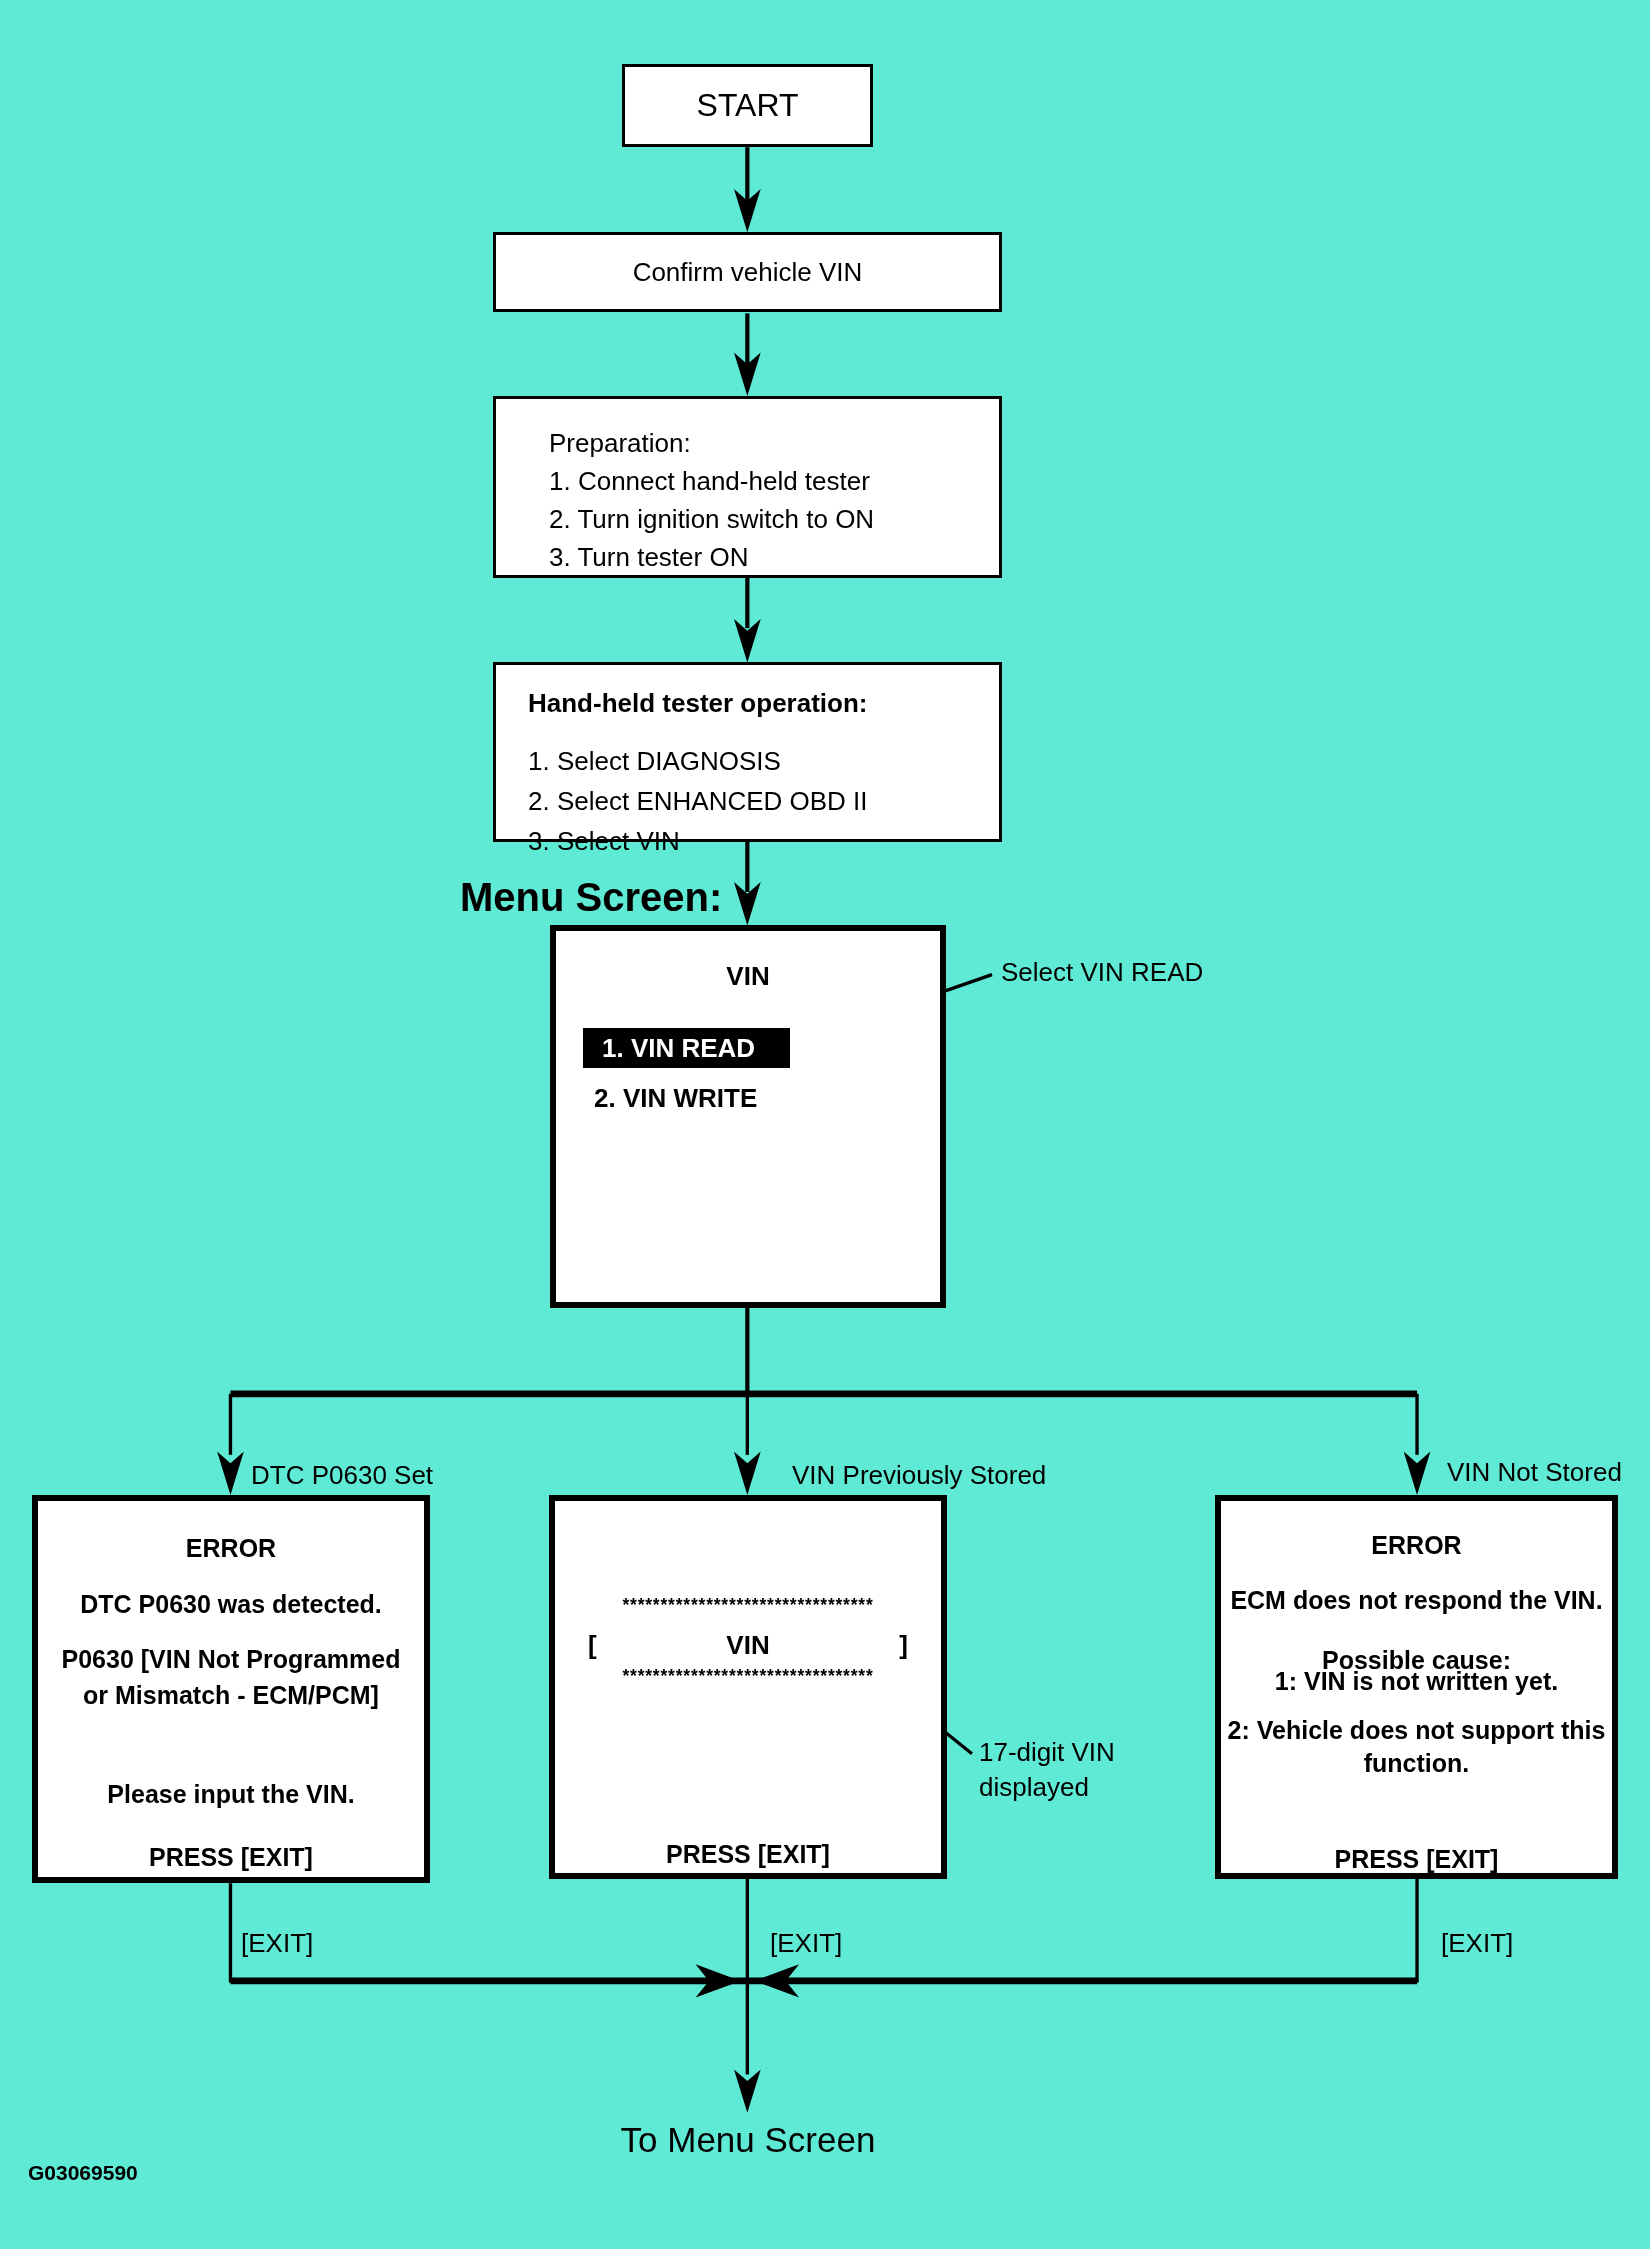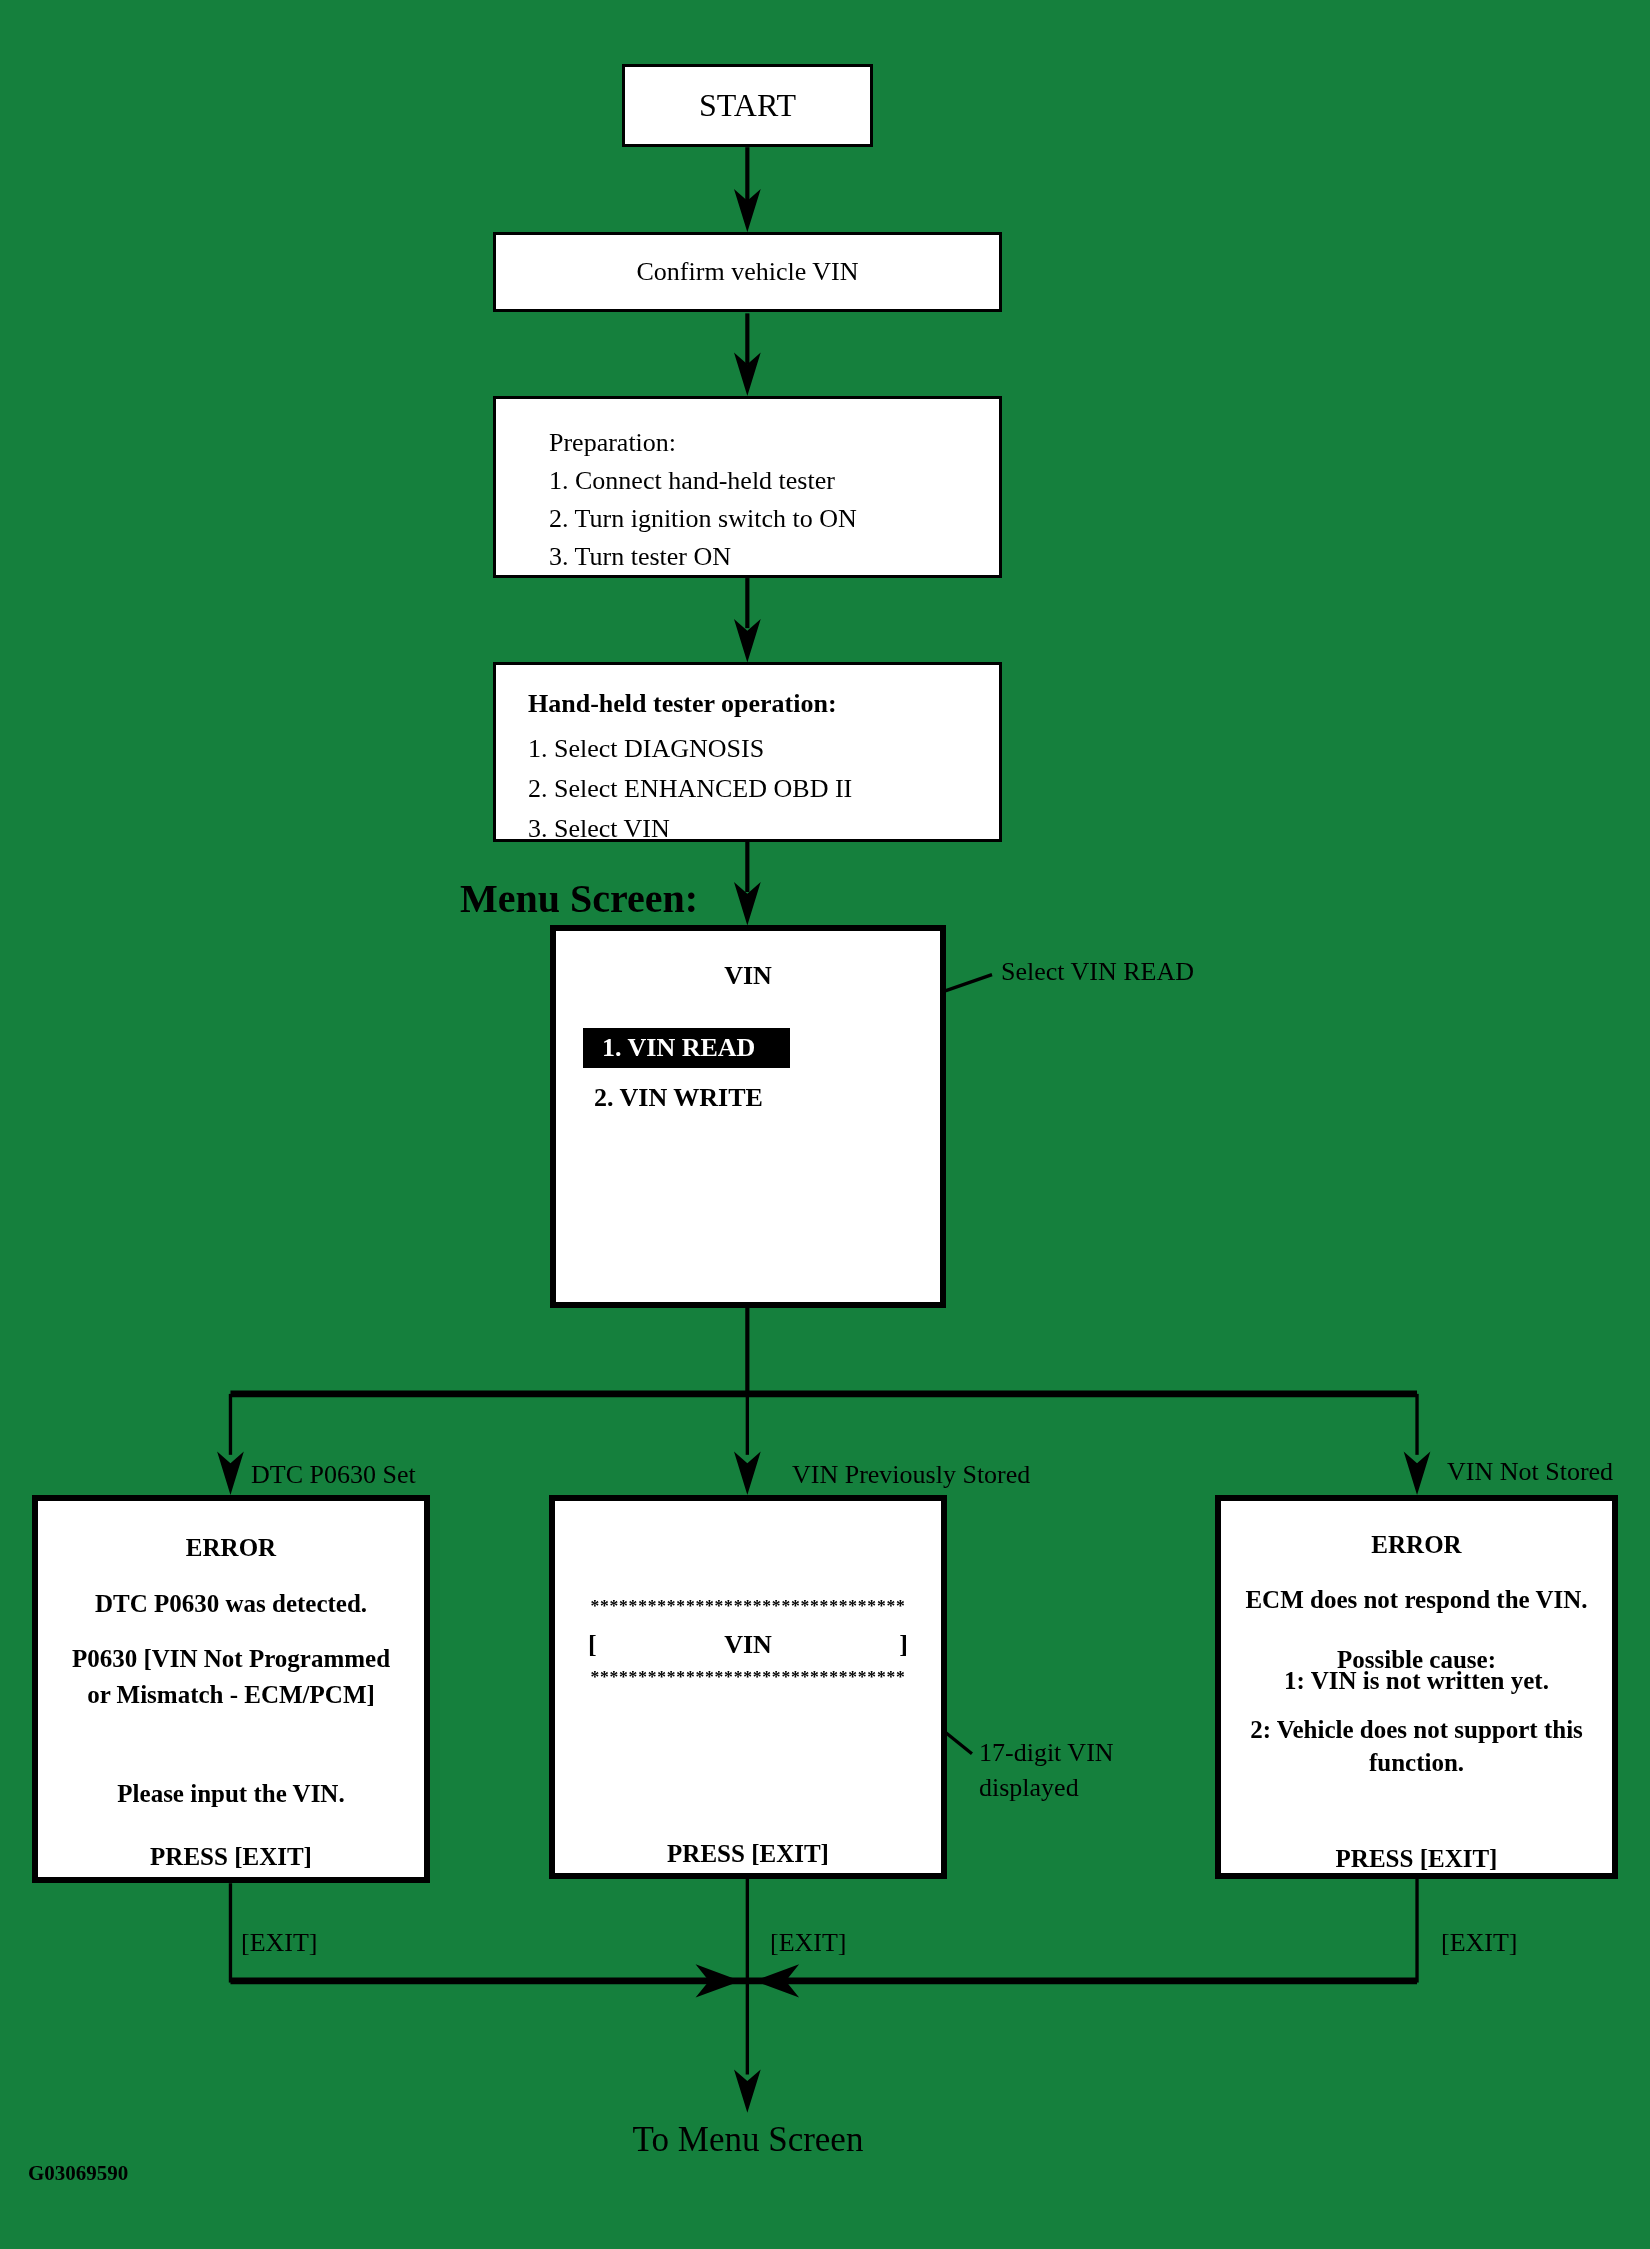--- a/index.html
+++ b/index.html
@@ -1,18 +1,18 @@
 <!DOCTYPE html>
 <html style="font-size:13.4px"><head>
 <meta charset="utf-8">
 <style>
   html,body{margin:0;padding:0;background:#fff;}
   .canvas{
-    position:relative;width:1650px;height:2250px;background:#15803d;
-    font-family:Liberation Serif, serif;color:#000;overflow:hidden;
+    position:relative;width:1650px;height:2250px;background:#5eead4;
+    font-family:Liberation Sans, sans-serif;color:#000;overflow:hidden;
   }
   .abs{position:absolute;}
   .box{position:absolute;border:3.3px solid #000;background:#fff;box-sizing:border-box;}
   .box.thick{border-width:6.7px;}
   .center-flex{display:flex;align-items:center;justify-content:center;text-align:center;}
   .line{position:absolute;left:0;width:100%;text-align:center;white-space:nowrap;}
   .bold{font-weight:bold;}
   svg.wires{position:absolute;left:0;top:0;width:1650px;height:2250px;}
   .starline{font-weight:bold;font-size:17.5px;letter-spacing:0.8px;}
   .bracket-row{position:absolute;left:0;width:100%;box-sizing:border-box;
@@ -72,21 +72,21 @@
   </div>
 
   <div class="box" style="left:493px;top:396px;width:509px;height:182px;font-size:26px;padding:25px 8.4px 0 53px;">
     <div style="line-height:38px;">Preparation:</div>
     <div style="line-height:38px;">1. Connect hand-held tester</div>
     <div style="line-height:38px;">2. Turn ignition switch to ON</div>
     <div style="line-height:38px;">3. Turn tester ON</div>
   </div>
 
   <div class="box" style="left:493px;top:662px;width:509px;height:180px;font-size:26px;padding:20px 8.4px 0 32px;">
-    <div class="bold" style="line-height:37px;margin-bottom:7px;">Hand-held tester operation:</div>
+    <div class="bold" style="line-height:37px;margin-bottom:19px;">Hand-held tester operation:</div>
     <div style="line-height:40px;">1. Select DIAGNOSIS</div>
     <div style="line-height:40px;">2. Select ENHANCED OBD II</div>
     <div style="line-height:40px;">3. Select VIN</div>
   </div>
 
   <div class="abs bold" style="left:460px;top:875px;font-size:40px;white-space:nowrap;">Menu Screen:</div>
 
   <div class="box thick" style="left:550px;top:925px;width:396px;height:383px;">
     <div class="line bold" style="top:30px;font-size:26px;">VIN</div>
     <div class="menu-highlight" style="left:27px;top:97px;width:207px;height:40px;">

